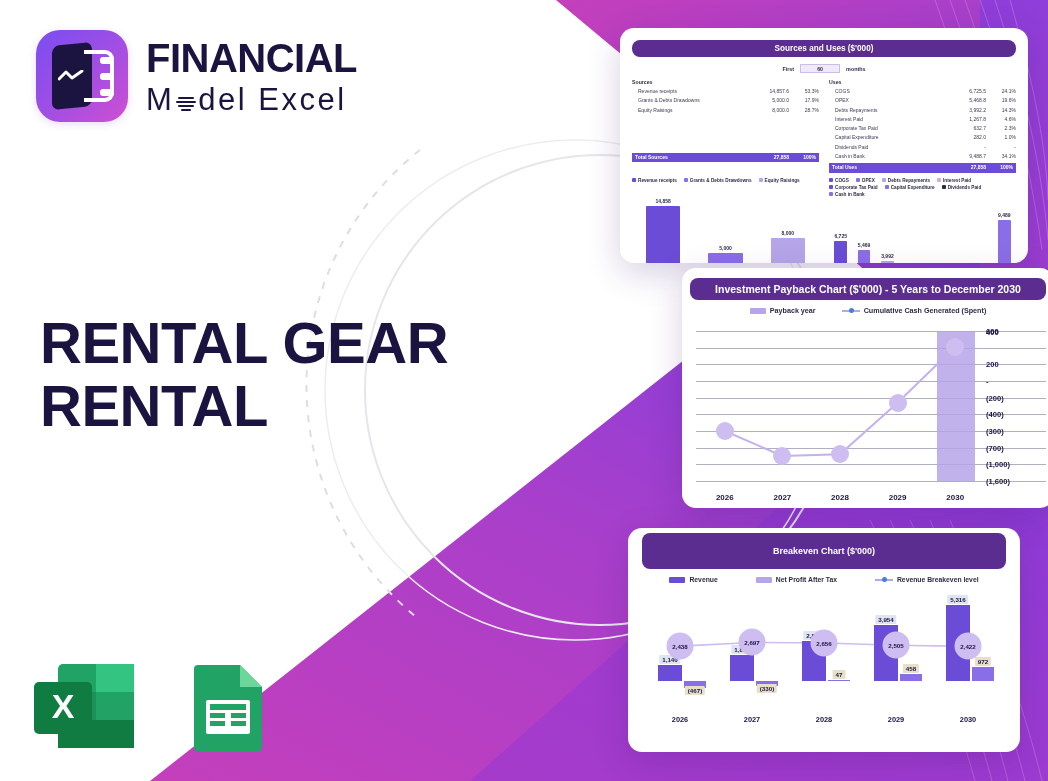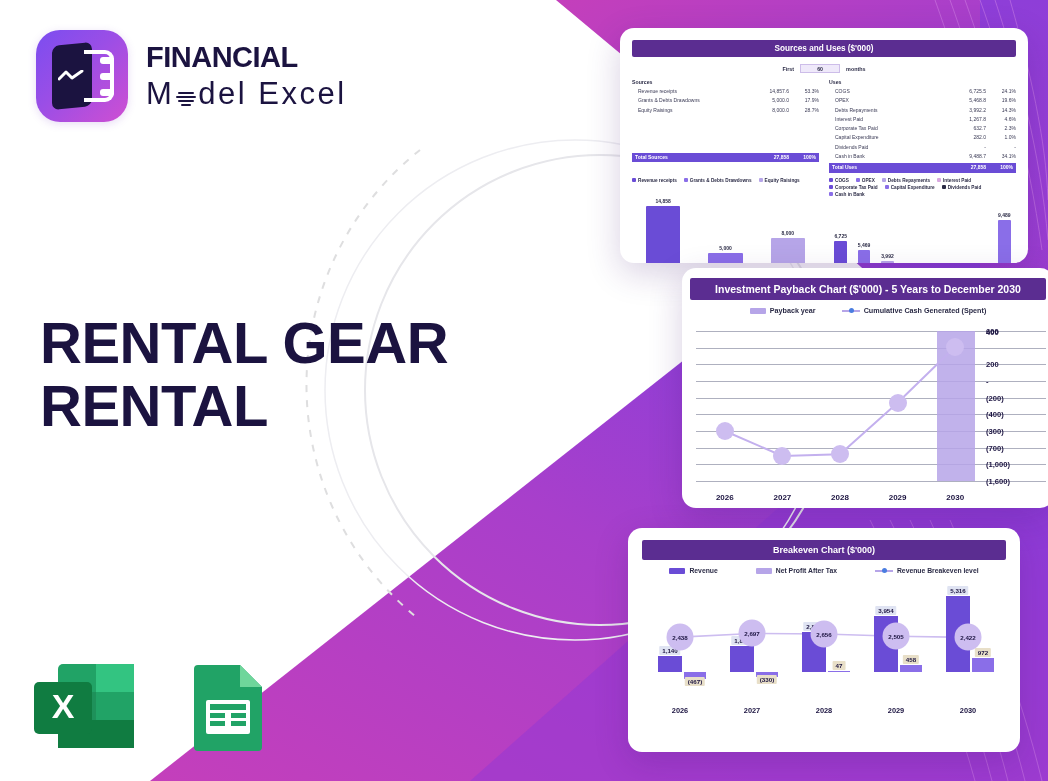--- a/index.html
+++ b/index.html
@@ -38,21 +38,21 @@
   .logo-lines .ll {
     position:absolute; right:0; height:7px; border-radius:3px; background:#fff;
   }
   .logo-lines .frame {
     position:absolute; right:0; top:0; width:30px; height:52px;
     border:4px solid #fff; border-left:none;
     border-radius:0 9px 9px 0;
   }
   .brand-text { line-height:1; }
   .brand-top {
-    font-size:29px; font-weight:bold; letter-spacing:-0.5px;
+    font-size:40px; font-weight:bold; letter-spacing:-0.5px;
     color:#1b1340; font-family:"Liberation Sans", sans-serif;
   }
   .brand-bottom {
     font-size:31px; font-weight:500; letter-spacing:2.5px;
     color:#1b1340; margin-top:6px;
     display:flex; align-items:center;
   }
   .brand-bottom .gear {
     display:inline-block; position:relative; width:22px; height:22px; margin:0 1px;
   }
@@ -67,21 +67,21 @@
   .icon-excel, .icon-sheets { width:108px; height:92px; position:relative; }
 
   
   .panel {
     position:absolute; background:#fff; border-radius:14px;
     box-shadow:0 10px 34px rgba(60,20,110,.20);
     overflow:hidden;
   }
   .panel-title {
     background:#5b2d91; color:#fff; text-align:center;
-    font-weight:bold; border-radius:2px;
+    font-weight:bold; border-radius:8px;
   }
 
   
   #panel-sources { left:620px; top:28px; width:408px; height:235px; }
   #panel-sources .panel-title { margin:12px 12px 0 12px; font-size:8.2px; padding:4px 0; }
   .first-months {
     display:flex; justify-content:center; align-items:center; gap:6px;
     margin-top:7px; font-size:5.4px; font-weight:bold; color:#2b2b46;
   }
   .months-box {
@@ -134,21 +134,21 @@
     position:absolute; width:18px; height:18px; border-radius:50%;
     background:#cdbdf0; transform:translate(-50%,-50%);
   }
   .pb-xlab {
     position:absolute; font-size:8px; font-weight:bold; color:#1b1340;
     transform:translateX(-50%);
   }
 
   
   #panel-breakeven { left:628px; top:528px; width:392px; height:224px; }
-  #panel-breakeven .panel-title { margin:12px 14px 0 14px; font-size:9px; padding:5px 0; }
+  #panel-breakeven .panel-title { margin:5px 14px 0 14px; font-size:9px; padding:13px 0; }
   .be-legend {
     display:flex; justify-content:center; gap:38px; margin-top:7px;
     font-size:6.8px; font-weight:bold; color:#2b2b46;
   }
   .be-legend .k { display:flex; align-items:center; gap:4px; }
   .be-plot { position:relative; margin:10px 16px 0 16px; height:116px; }
   .be-bar { position:absolute; bottom:28px; }
   .be-chip {
     position:absolute; font-size:6.2px; font-weight:bold; color:#1b1340;
     background:#dfe3f2; padding:1px 3px; border-radius:1px;

